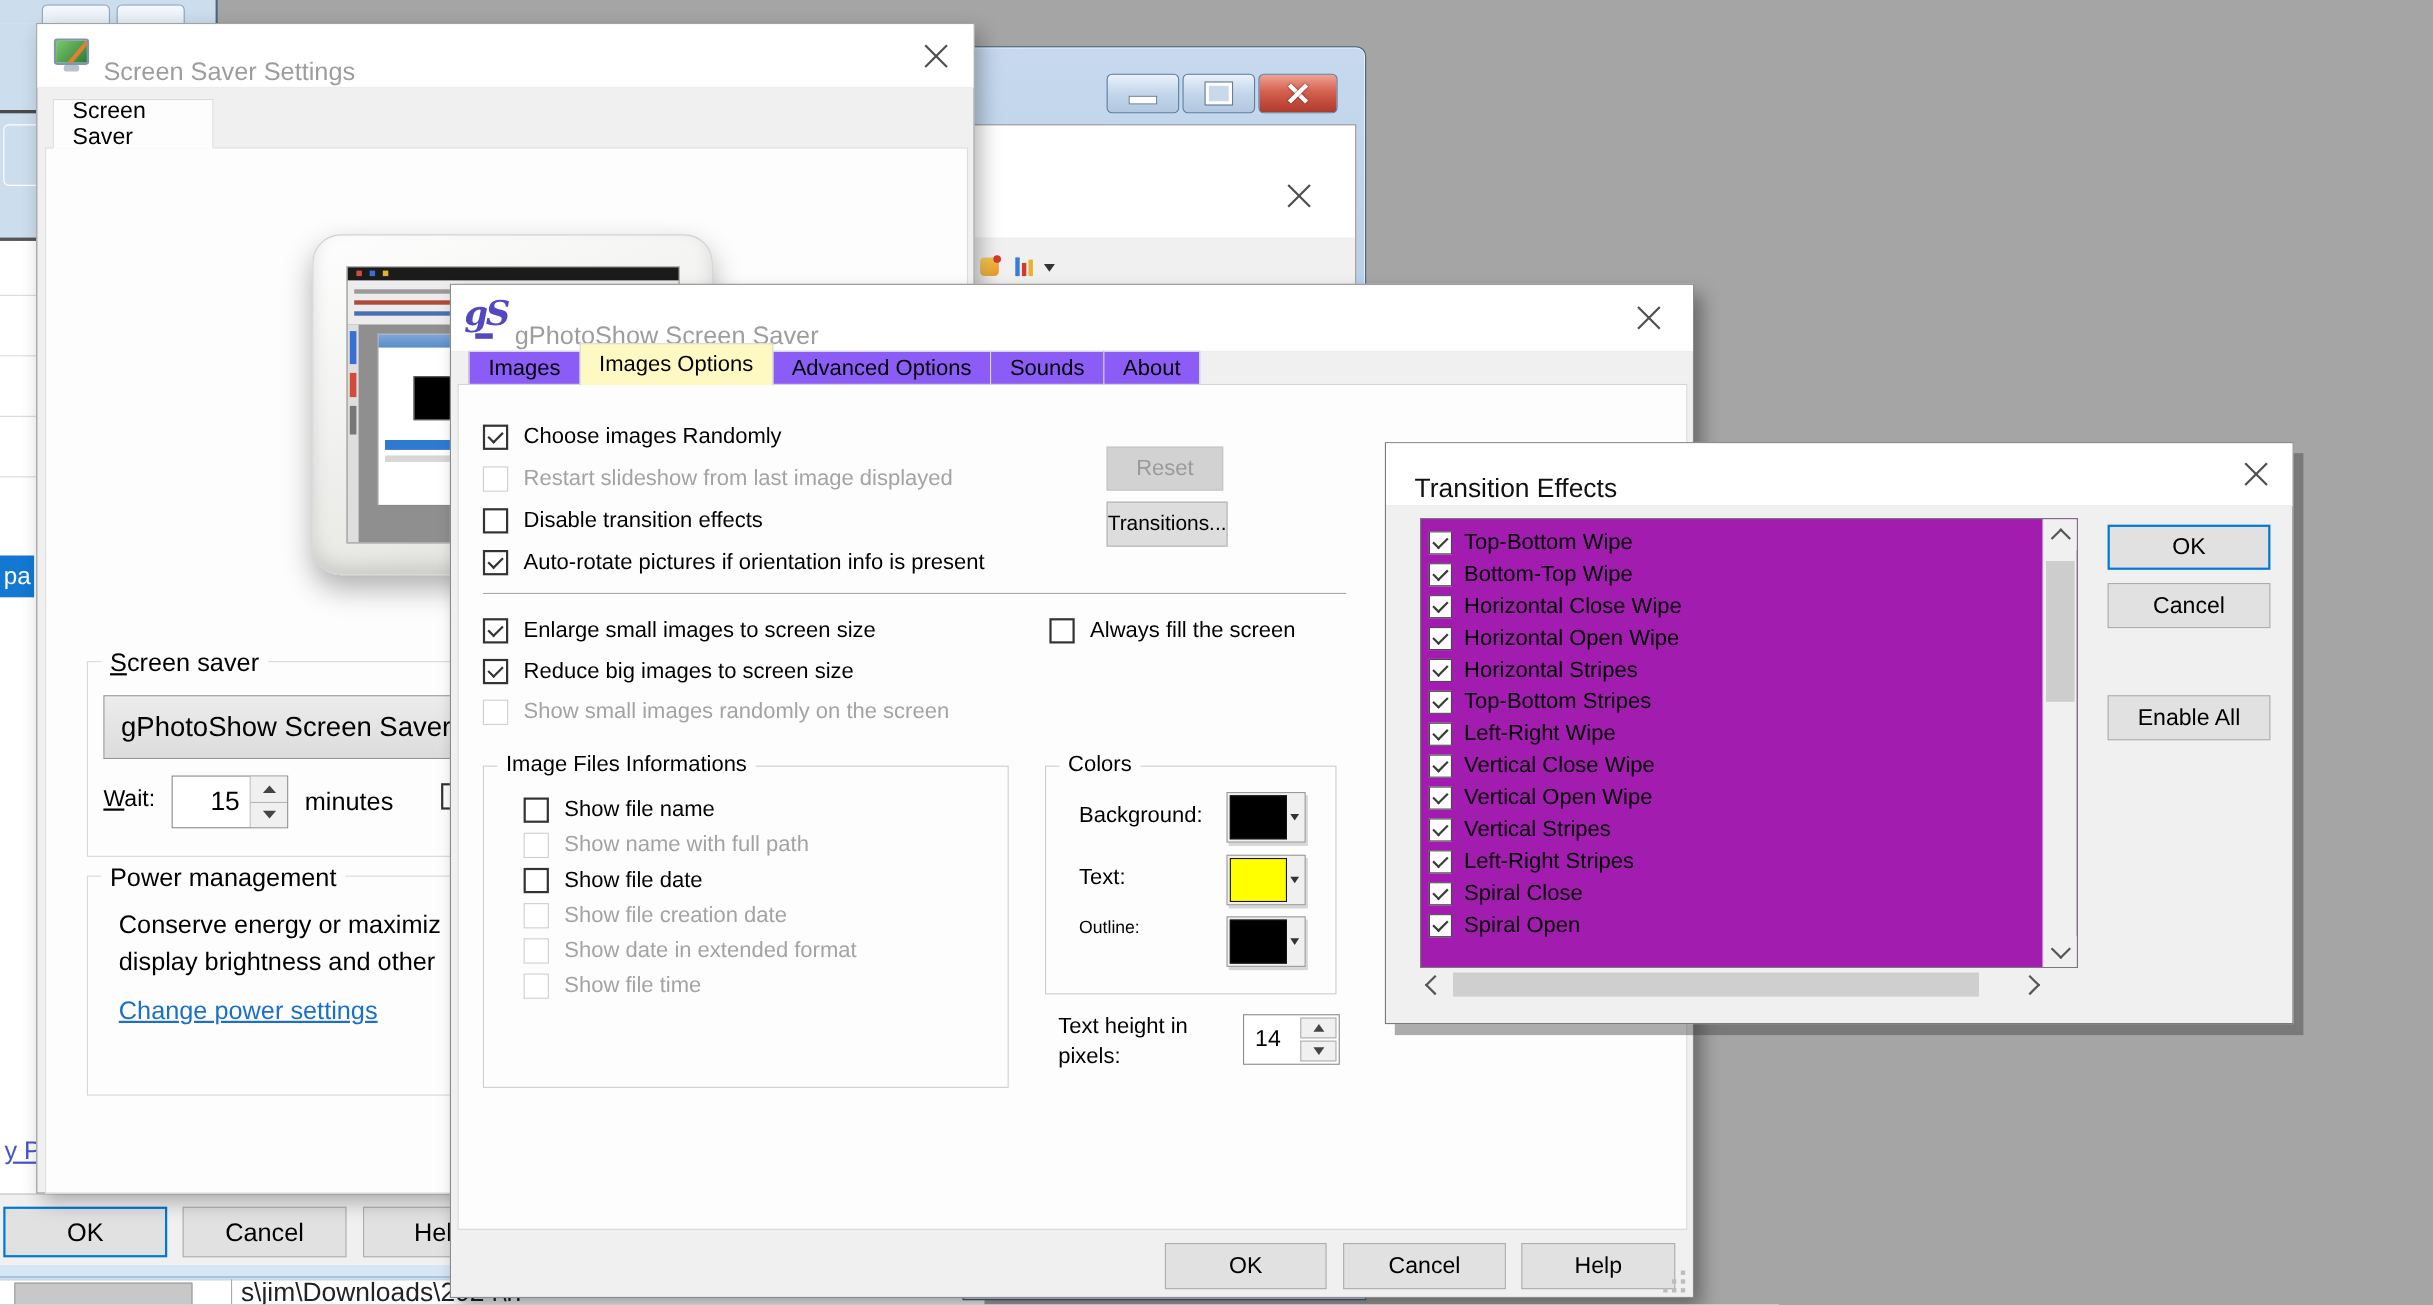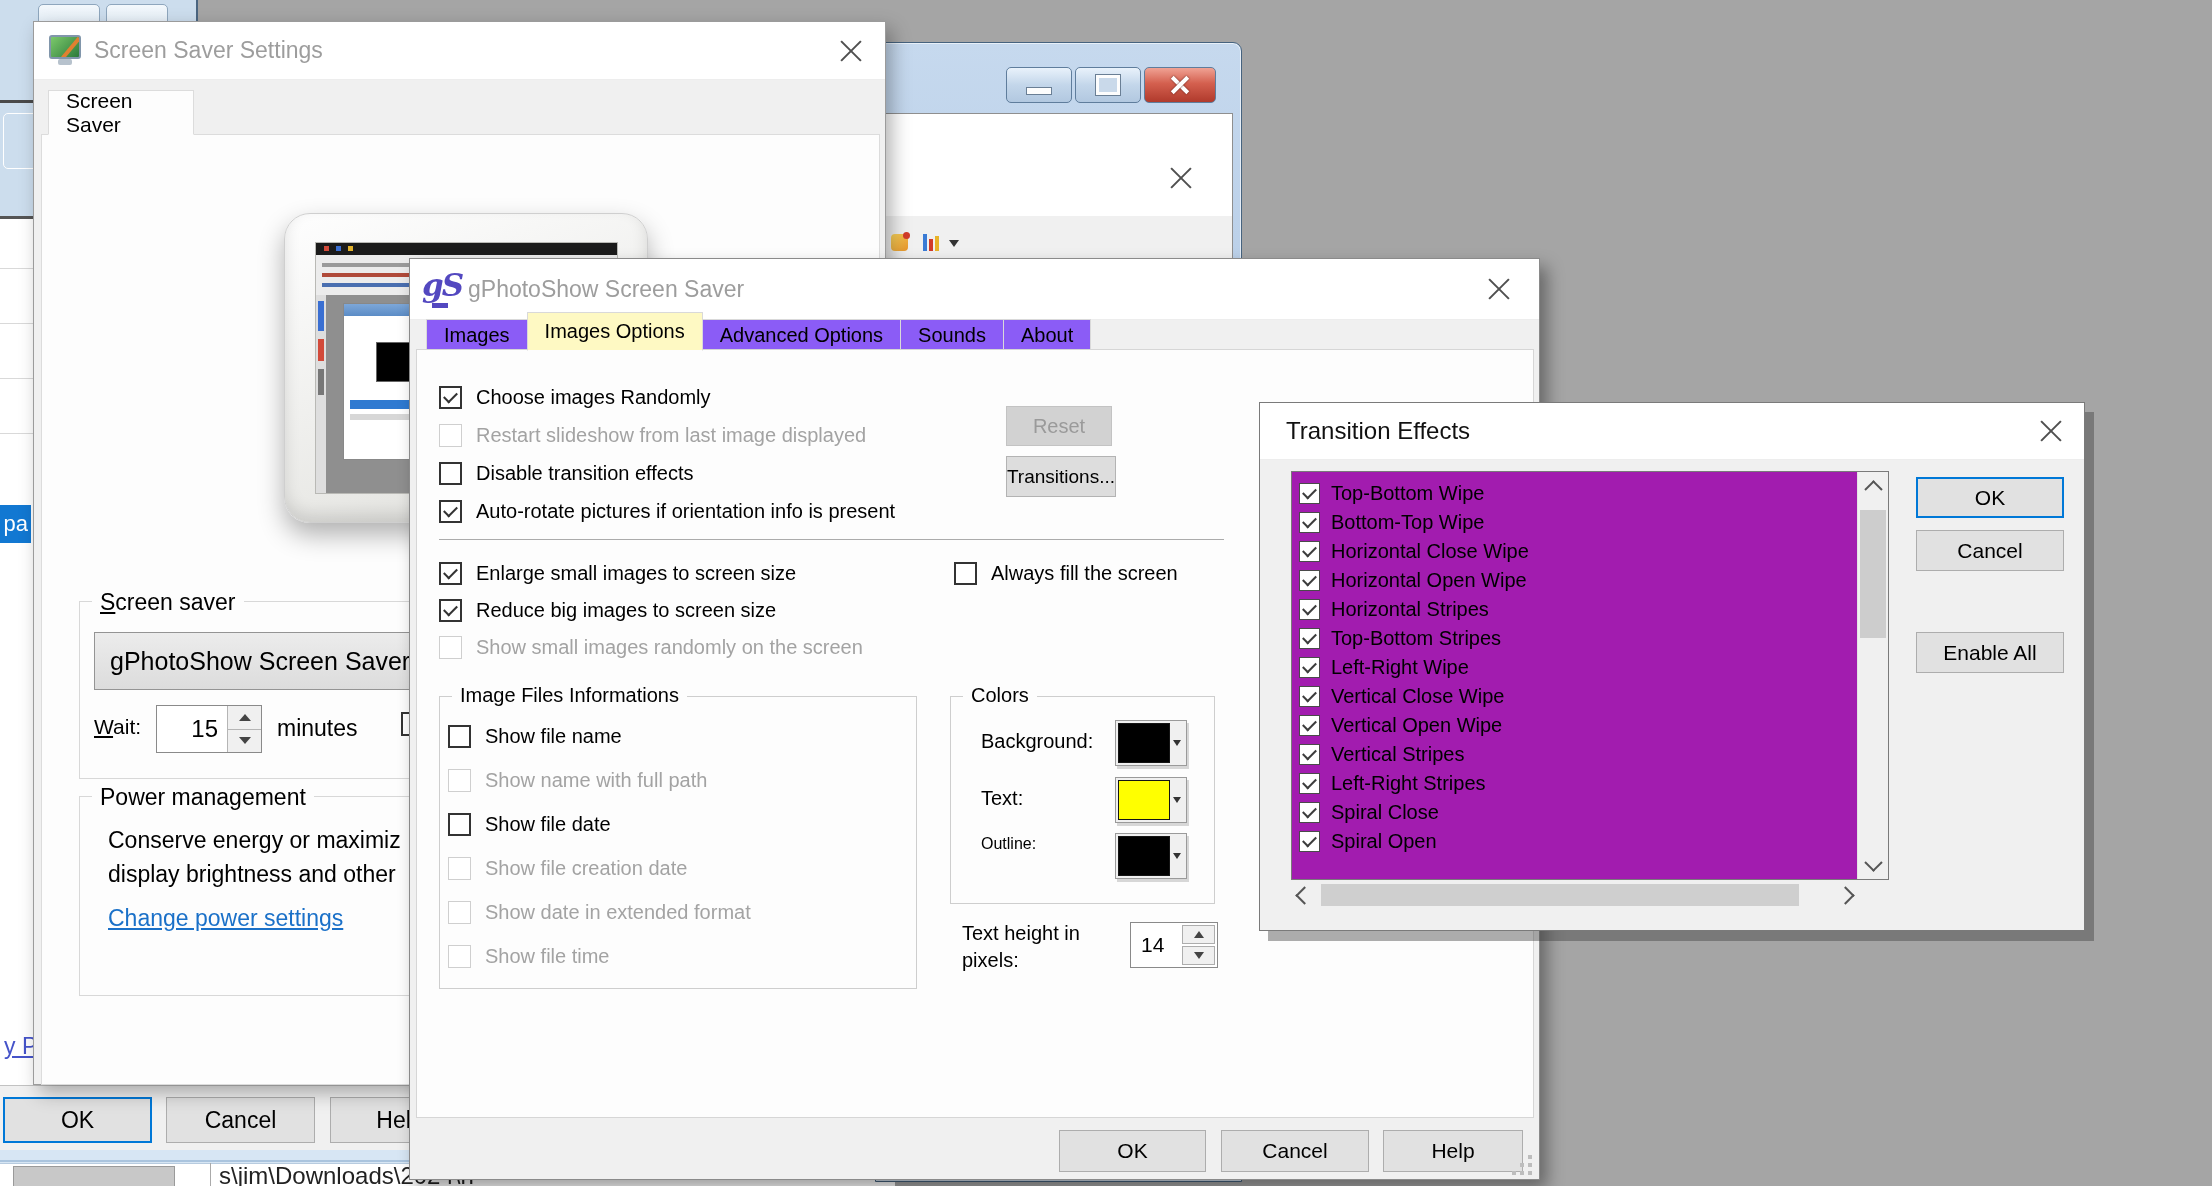--- a/index.html
+++ b/index.html
@@ -1,21 +1,21 @@
 <!DOCTYPE html>
 <html><head>
 <meta charset="utf-8">
 <style>
   html,body{margin:0;padding:0}
   #stage{position:relative;width:2212px;height:1186px;background:#a5a5a5;overflow:hidden;
          font-family:"Liberation Sans",sans-serif;color:#000}
   .abs{position:absolute}
   
   .win{position:absolute;background:#f0f0f0;border:1px solid #8f8f8f;box-sizing:border-box}
-  .titlebar{position:absolute;left:0;top:0;right:0;background:#fff;display:flex;align-items:center}
+  .titlebar{position:absolute;left:0;top:0;right:0;background:#fff;display:flex;align-items:flex-end}
   .title-gray{color:#9d9d9d;font-size:23px}
   .title-black{color:#111;font-size:24px}
   .xicon{position:absolute;cursor:pointer}
   .xicon::before,.xicon::after{content:"";position:absolute;left:50%;top:50%;width:28px;height:2px;background:#4f4f4f}
   .xicon::before{transform:translate(-50%,-50%) rotate(45deg)}
   .xicon::after{transform:translate(-50%,-50%) rotate(-45deg)}
   
   .btn{position:absolute;background:#e1e1e1;border:1px solid #adadad;display:flex;align-items:center;
        justify-content:center;font-size:21px;box-sizing:border-box;overflow:hidden}
   .btn.focus{border:2px solid #0078d7}
@@ -292,21 +292,21 @@
             <span class="lbl">Show small images randomly on the screen</span>
           </div>
         </div>
       <div class="row abs" style="left:537px;top:208px">
         <span class="cb"></span>
         <span class="lbl">Always fill the screen</span>
       </div>
 
       <div class="group" style="left:22px;top:346px;width:478px;height:293px">
         <span class="glabel">Image Files Informations</span>
-        <div class="abs" style="left:8px;top:23px;display:flex;flex-direction:column;gap:12px">
+        <div class="abs" style="left:36px;top:23px;display:flex;flex-direction:column;">
 
             <div class="row" style="height:32px">
               <span class="cb"></span>
               <span class="lbl">Show file name</span>
             </div>
 
             <div class="row disabled" style="height:32px">
               <span class="cb"></span>
               <span class="lbl">Show name with full path</span>
             </div>

